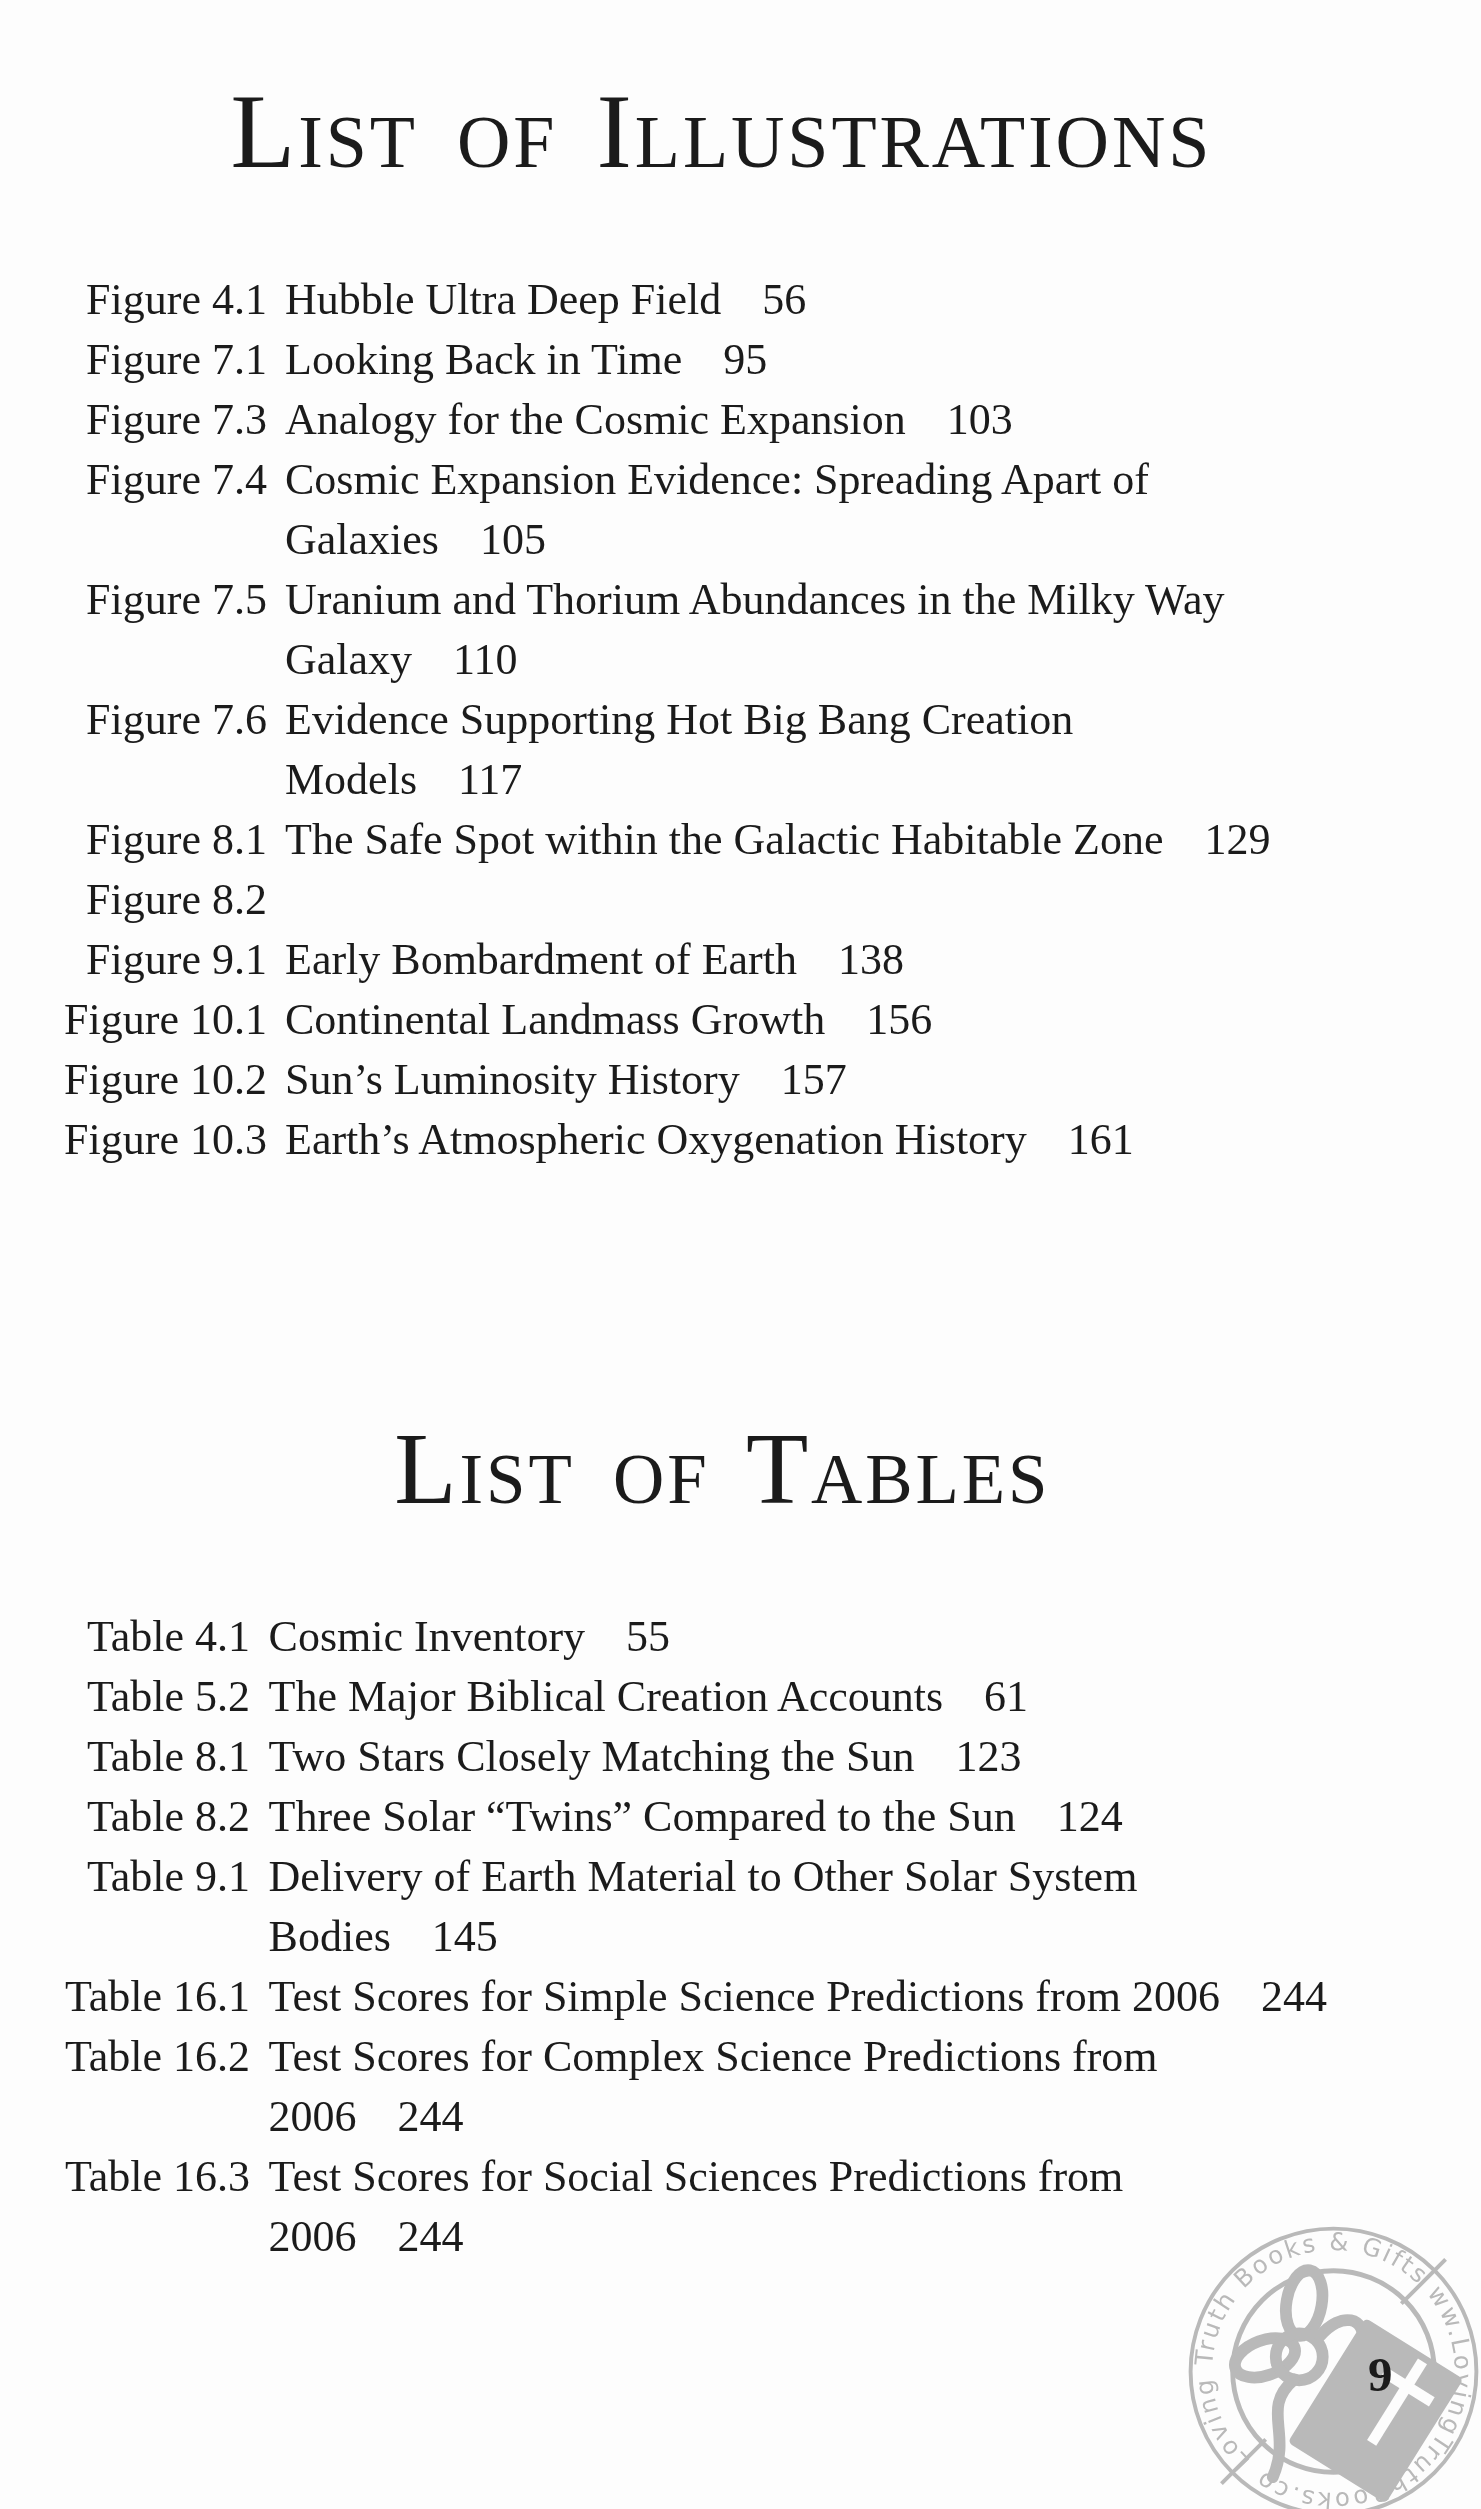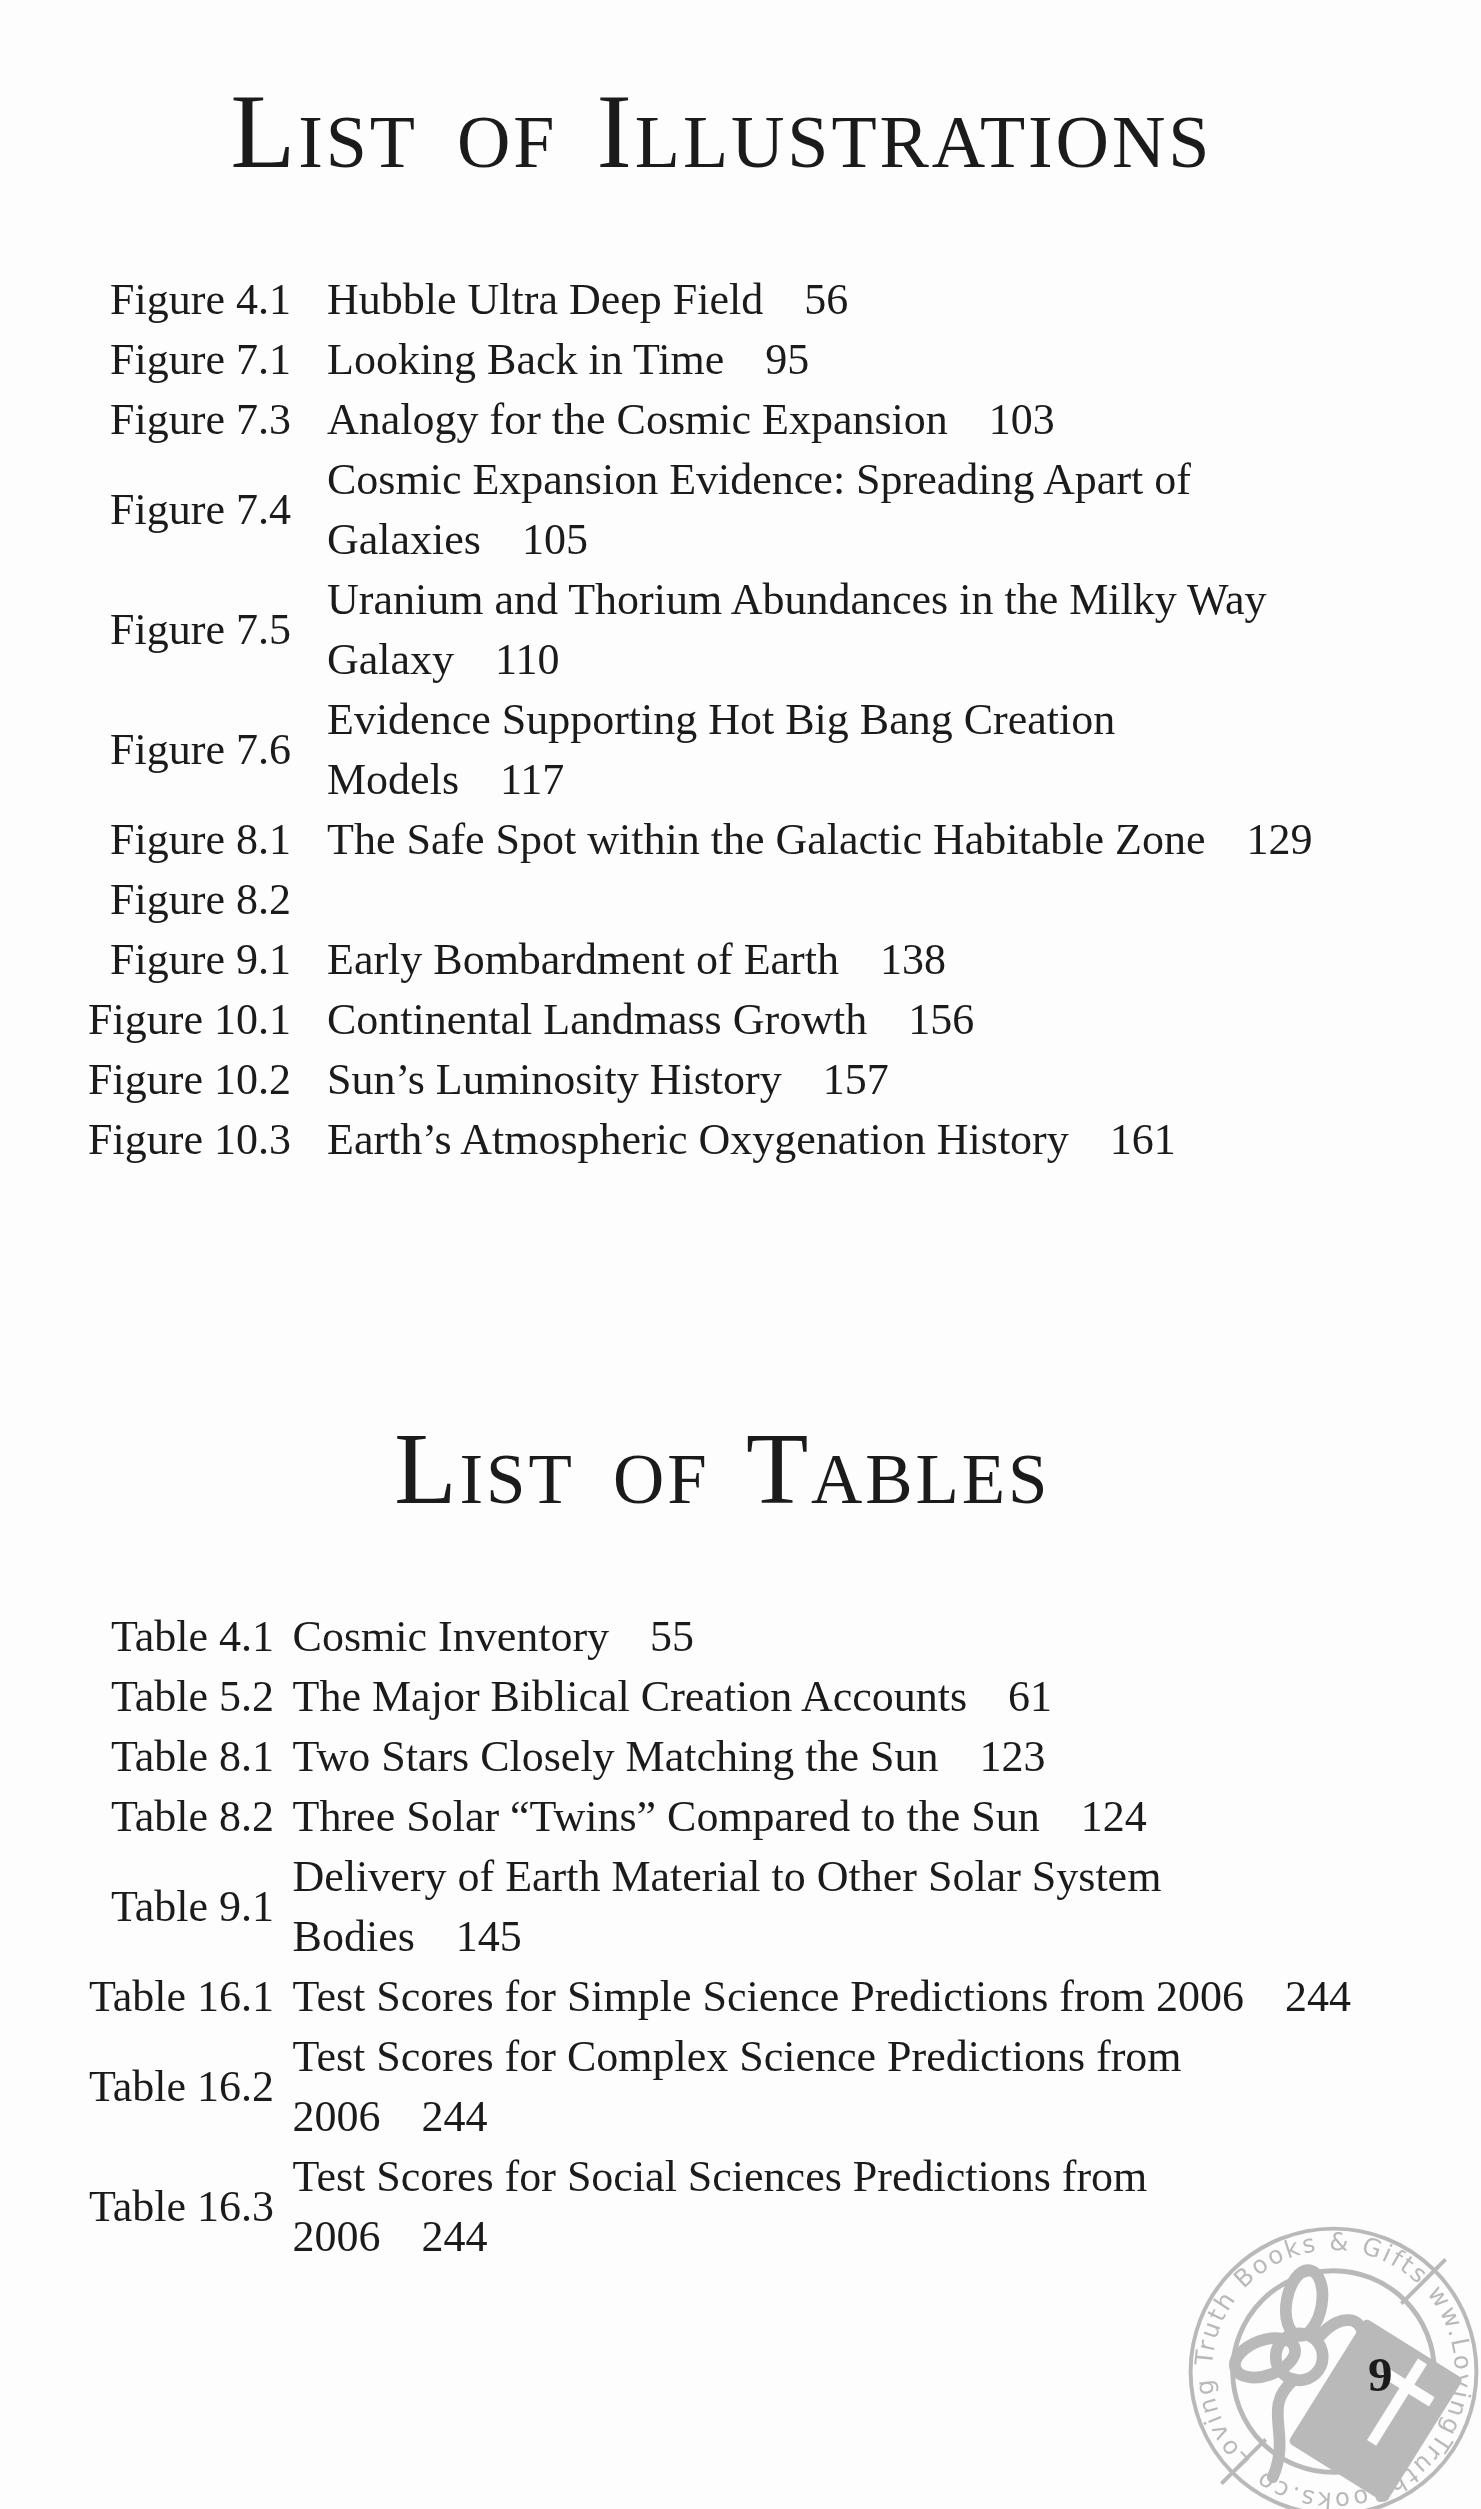--- a/index.html
+++ b/index.html
@@ -32,24 +32,24 @@
     letter-spacing:2.9px;word-spacing:9.8px;
     transform:translateX(-18.6px);
   }
   .toc{
     position:absolute;left:0;right:0;
     font-size:44px;
     line-height:60px;
   }
   .toc-figures{top:270px;}
   .toc-tables{top:1607px;}
-  .entry{display:flex;align-items:center;padding-left:24px;}
+  .entry{display:flex;align-items:flex-start;}
   .entry .label{flex:none;text-align:right;white-space:pre;}
   .toc-figures .label{width:267px;}
-  .toc-figures .body{margin-left:36px;}
+  .toc-figures .body{margin-left:18px;}
   .toc-tables .label{width:250px;}
   .toc-tables .body{margin-left:18.6px;}
   .entry .body{white-space:nowrap;}
   .pageno{margin-left:41px;}
   .folio{
     position:absolute;left:1368px;top:2350px;
     font-size:49px;line-height:1;font-weight:700;
     z-index:3;
   }
   .watermark{

